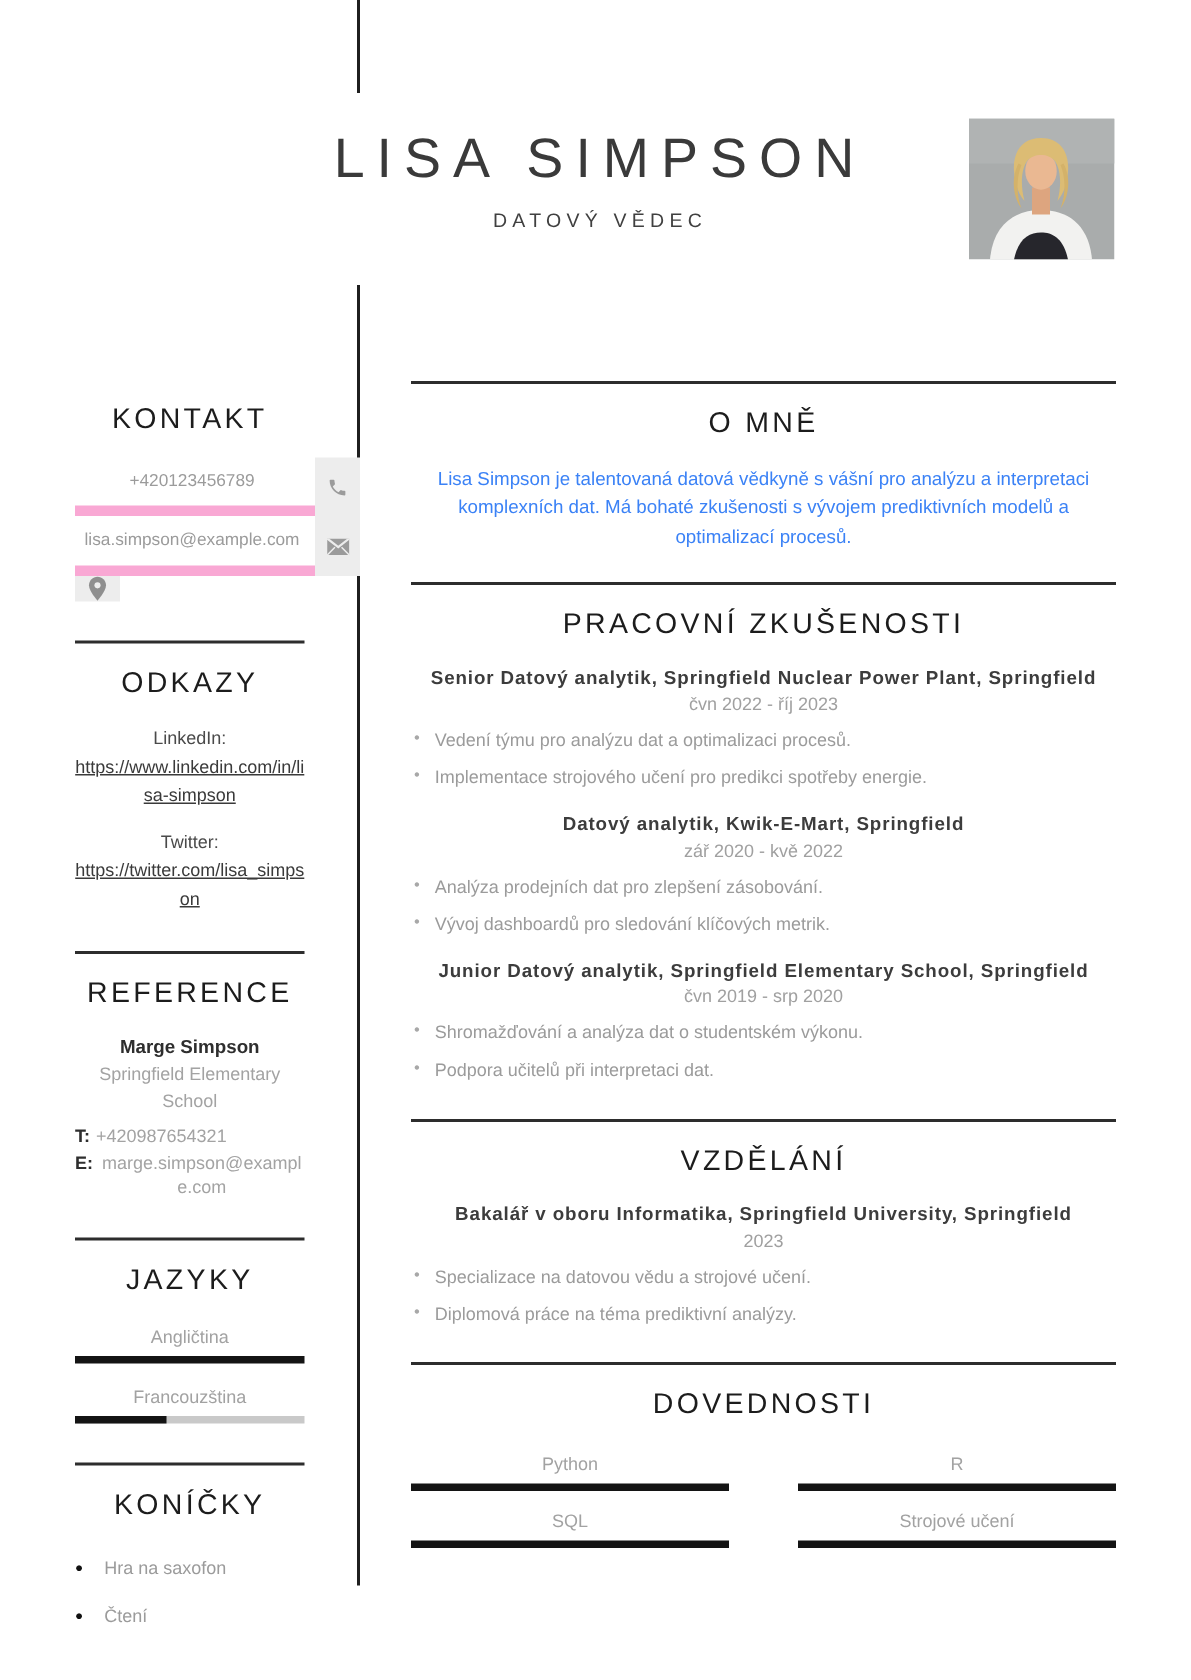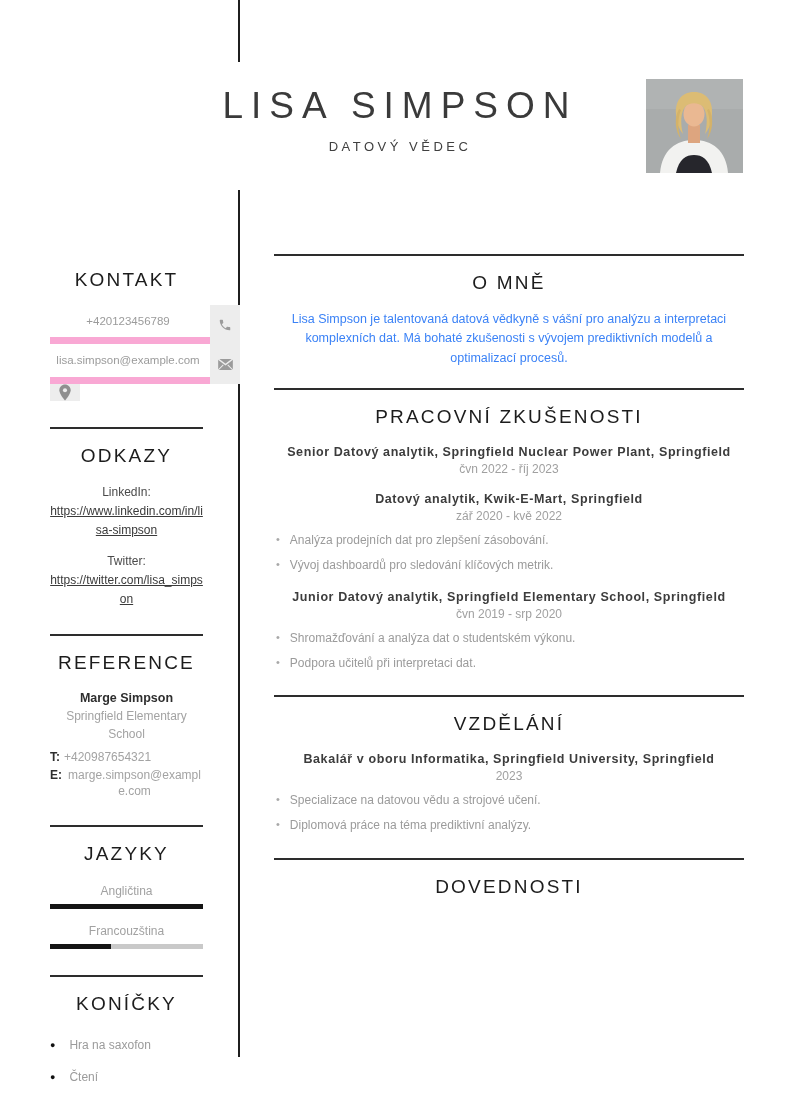--- a/index.html
+++ b/index.html
@@ -228,20 +228,29 @@
 
     <hr class="rule">
 
     <section class="m-section roomy">
       <h2 class="sec">PRACOVNÍ ZKUŠENOSTI</h2>
       <div>
 
       <article class="job">
             <h3 class="job-heading">Senior Datový analytik, Springfield Nuclear Power Plant, Springfield</h3>
             <div class="job-dates">čvn 2022 - říj 2023</div>
+            <ul class="bullets">
+
+            <li class="bullet">
+                <span>Vedení týmu pro analýzu dat a optimalizaci procesů.</span>
+              </li>
+              <li class="bullet">
+                <span>Implementace strojového učení pro predikci spotřeby energie.</span>
+              </li>
+            </ul>
           </article>
           <article class="job">
             <h3 class="job-heading">Datový analytik, Kwik-E-Mart, Springfield</h3>
             <div class="job-dates">zář 2020 - kvě 2022</div>
             <ul class="bullets">
 
             <li class="bullet">
                 <span>Analýza prodejních dat pro zlepšení zásobování.</span>
               </li>
               <li class="bullet">
@@ -284,16 +293,43 @@
               </li>
             </ul>
           </article>
         </div>
     </section>
 
     <hr class="rule">
 
     <section class="m-section">
       <h2 class="sec">DOVEDNOSTI</h2>
+      <div class="skills-grid">
+
+      <div class="skill">
+            <div class="meter-label">Python</div>
+            <div class="meter">
+              <div class="meter-fill" style="width: 100%;"></div>
+            </div>
+          </div>
+          <div class="skill">
+            <div class="meter-label">R</div>
+            <div class="meter">
+              <div class="meter-fill" style="width: 100%;"></div>
+            </div>
+          </div>
+          <div class="skill">
+            <div class="meter-label">SQL</div>
+            <div class="meter">
+              <div class="meter-fill" style="width: 100%;"></div>
+            </div>
+          </div>
+          <div class="skill">
+            <div class="meter-label">Strojové učení</div>
+            <div class="meter">
+              <div class="meter-fill" style="width: 100%;"></div>
+            </div>
+          </div>
+        </div>
     </section>
 
   </main>
 </div>
 
 </body></html>

